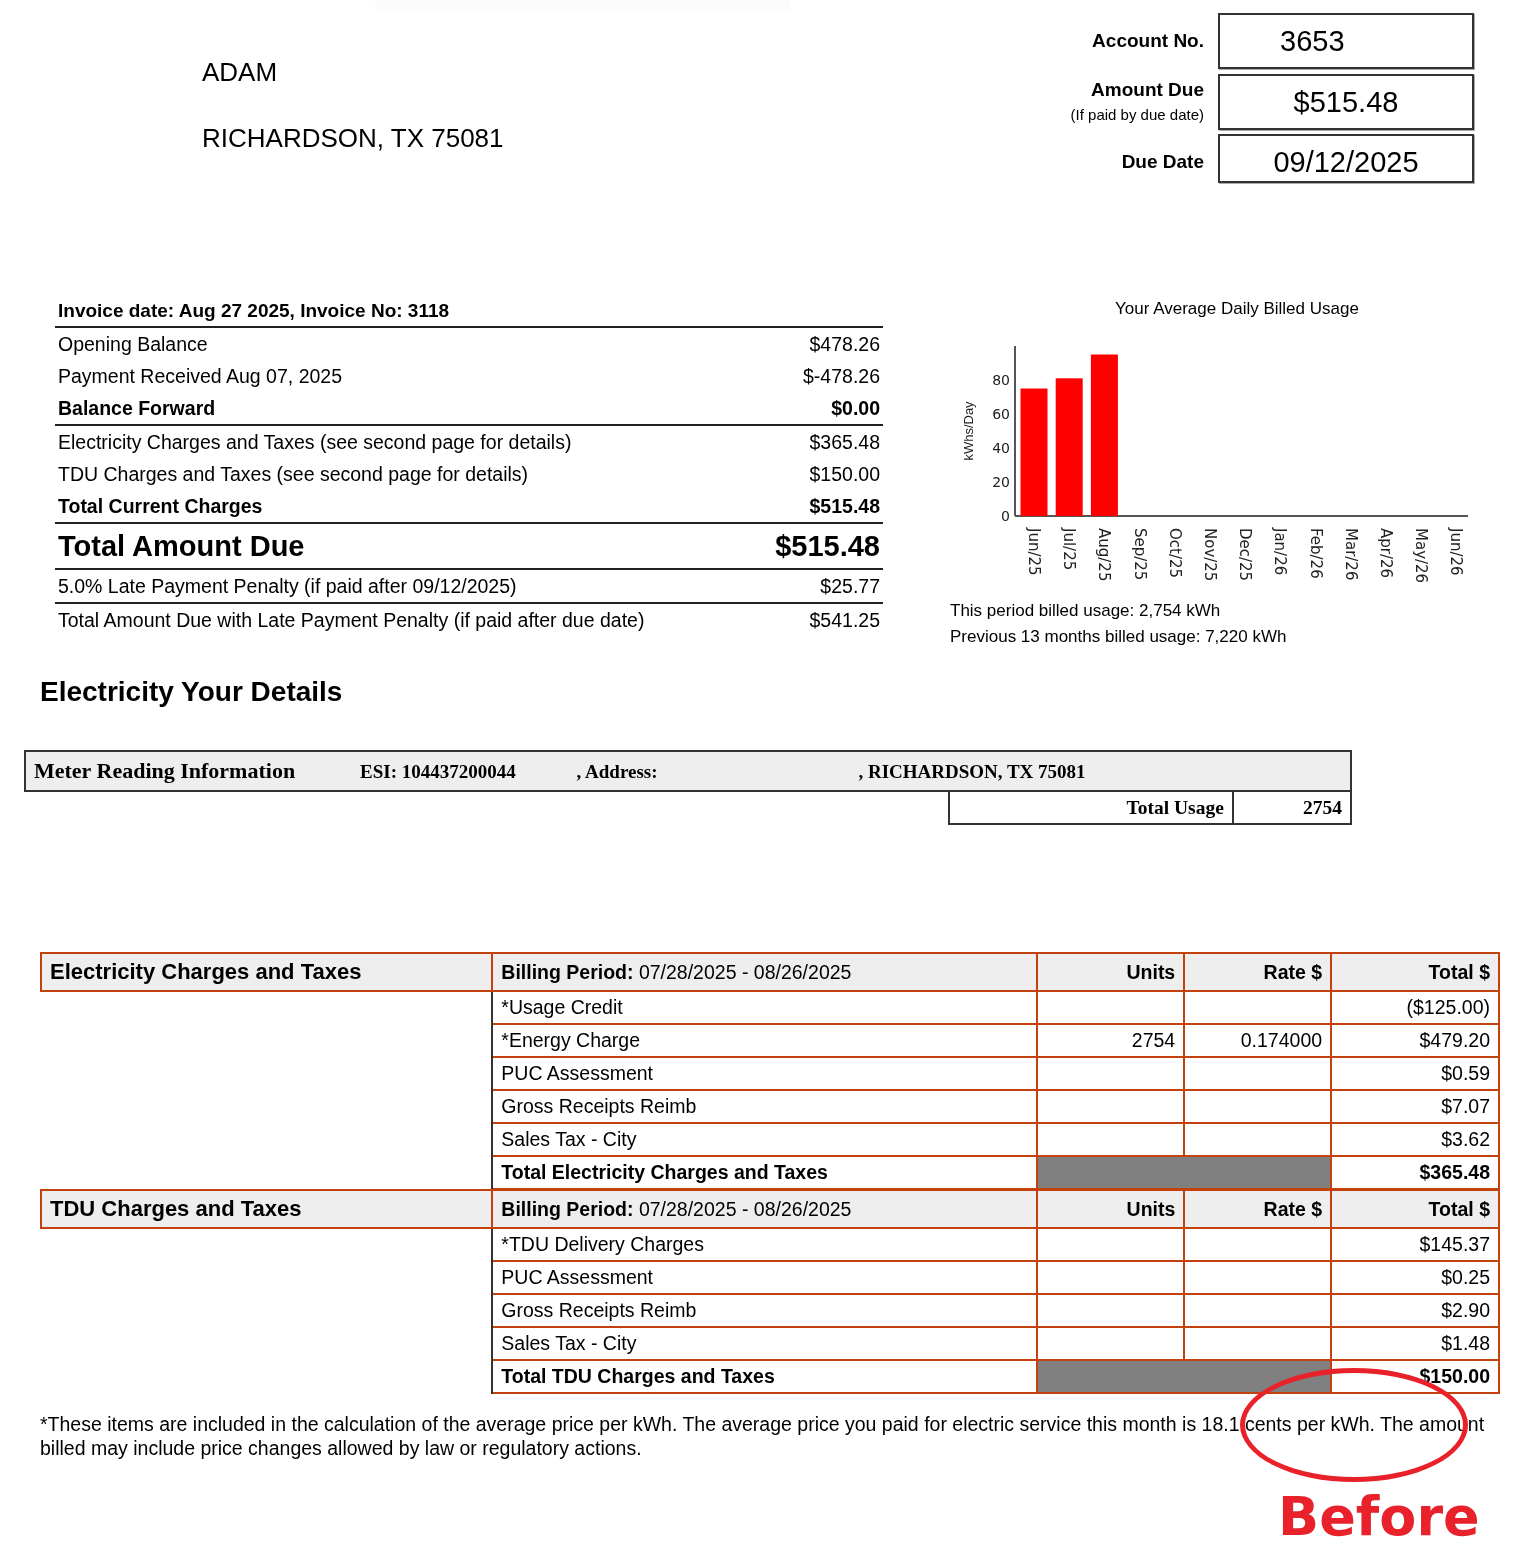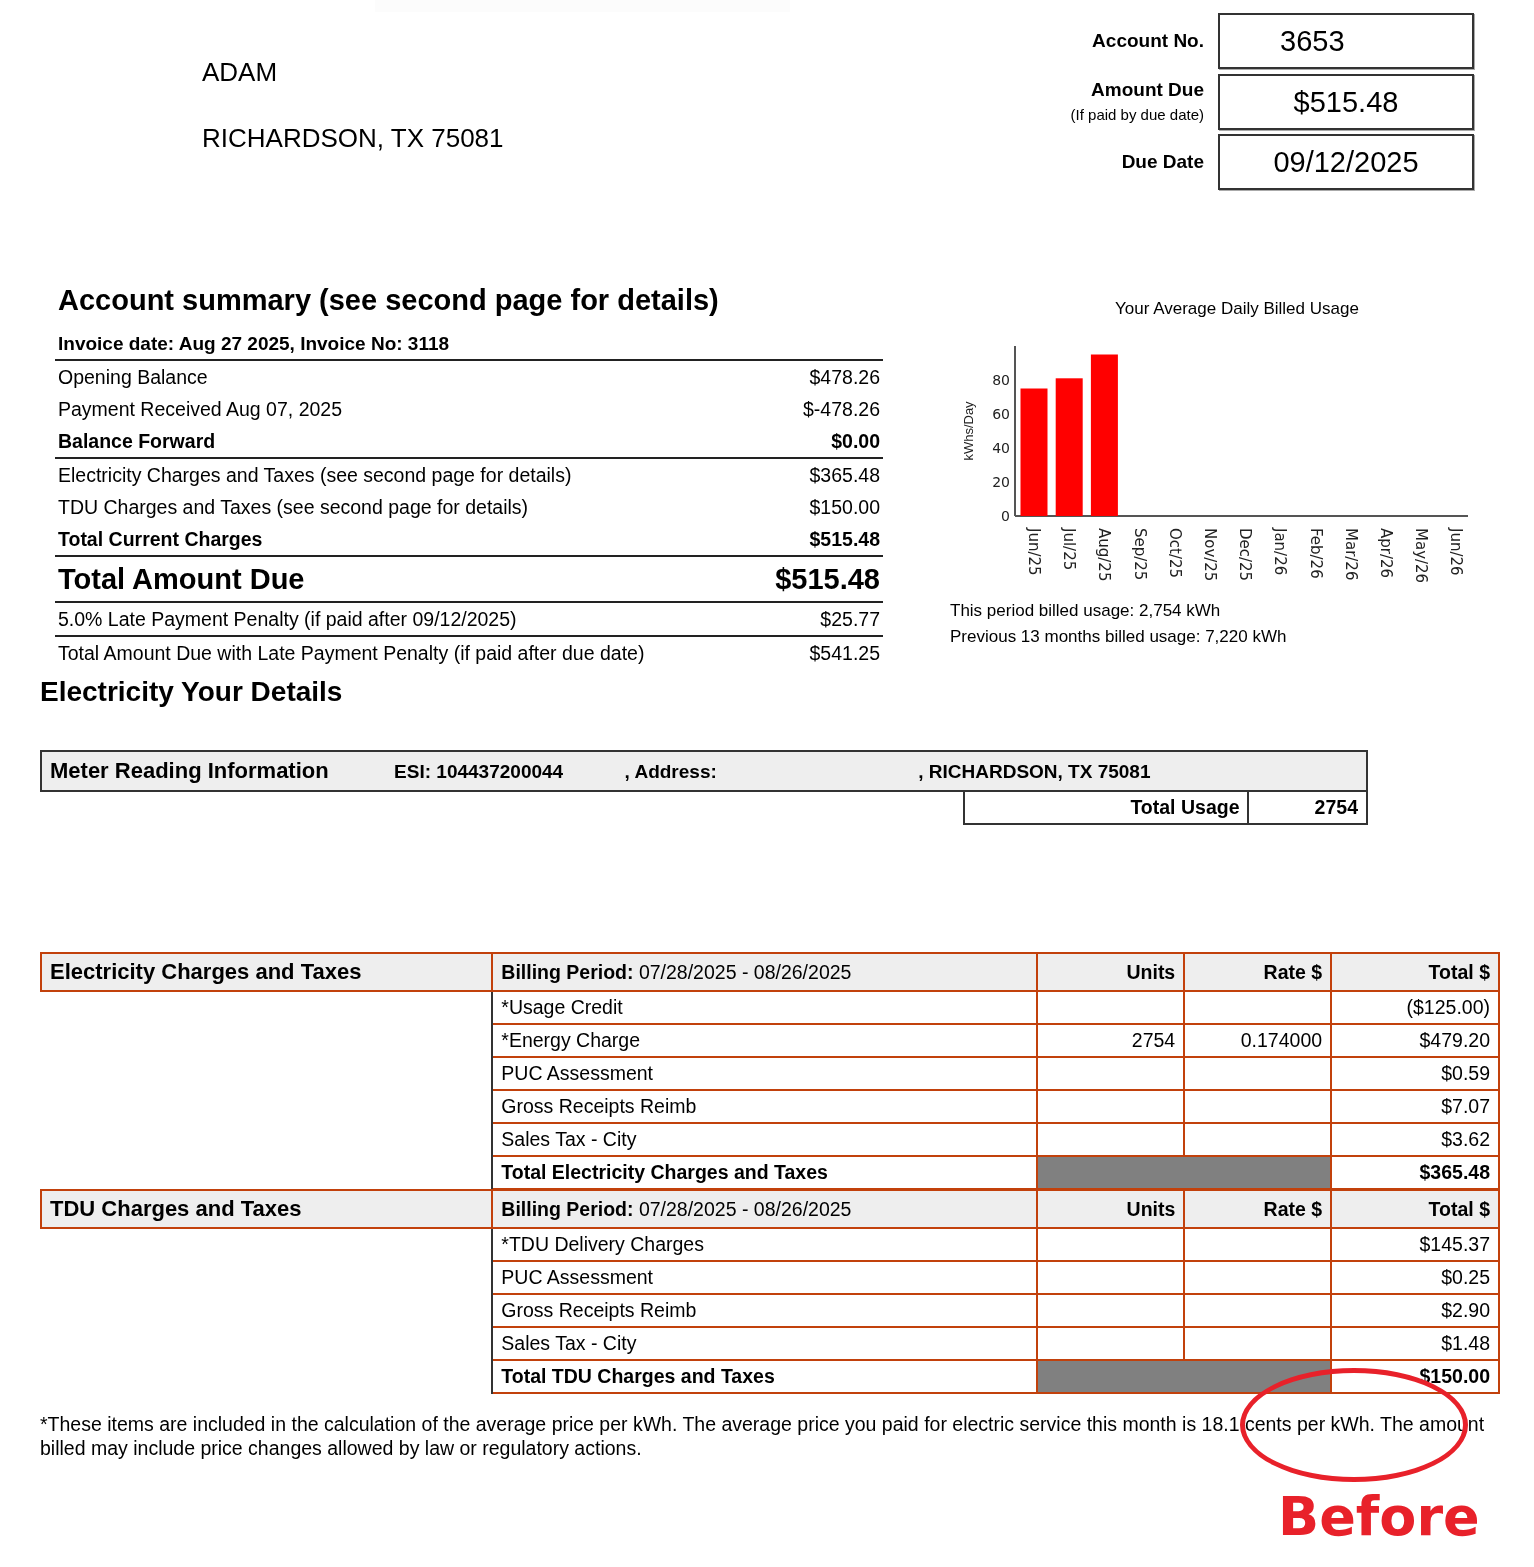--- a/index.html
+++ b/index.html
@@ -25,21 +25,21 @@
   .srow.big { font-weight: bold; font-size: 29px; height: 44px; }
   .rule { border-top: 2px solid #222; }
 
   .chart { left: 940px; top: 296px; width: 540px; height: 360px; }
   .chart-title { position: absolute; left: 0; width: 594px; top: 3px; text-align: center; font-size: 17px; }
   .chart-foot { position: absolute; left: 10px; font-size: 17px; }
 
   .usage-title { left: 40px; top: 676px; font-size: 28px; font-weight: bold; }
 
   table { border-collapse: collapse; }
-  .meter { left: 40px; top: 750px; width: 1328px; }
+  .meter { left: 24px; top: 750px; width: 1328px; font-family: Liberation Serif, serif; }
   .meter td, .meter th { border: 2px solid #333; font-size: 19.5px; padding: 0 8px; }
   .meter .head { background: #eeeeee; height: 40px; text-align: left; font-weight: bold; }
   .meter th { height: 56px; font-weight: bold; text-align: center; line-height: 24px; }
   .meter td.val { height: 33px; }
   .r { text-align: right; }
   .c { text-align: center; }
   .noborder { border: none !important; }
 
   .charges { left: 40px; width: 1460px; }
   .charges td { border: 2px solid #c2410c; font-size: 19.5px; padding: 0 8px; height: 33px; }
@@ -64,25 +64,24 @@
 
 <div>
   <div class="kv-label" style="top:30px">Account No.</div>
   <div class="kv-box" style="top:13px;height:56px;line-height:52px;text-align:left;padding-left:60px">3653</div>
 
   <div class="kv-label" style="top:79px">Amount Due</div>
   <div class="kv-sub" style="top:106px">(If paid by due date)</div>
   <div class="kv-box" style="top:74px;height:56px;line-height:52px">$515.48</div>
 
   <div class="kv-label" style="top:151px">Due Date</div>
-  <div class="kv-box" style="top:134px;height:56px;line-height:52px">09/12/2025</div>
+  <div class="kv-box" style="top:134px;height:49px;line-height:52px">09/12/2025</div>
 </div>
 
 <div class="abs summary">
-  <h1>Account summary (see second page for details)</h1>
   <div class="inv">Invoice date: Aug 27 2025, Invoice No: 3118</div>
   <div class="rule"></div>
   <div class="srow">
       <span>Opening Balance</span>
       <span>$478.26</span>
     </div>
   <div class="srow">
       <span>Payment Received Aug 07, 2025</span>
       <span>$-478.26</span>
     </div>

